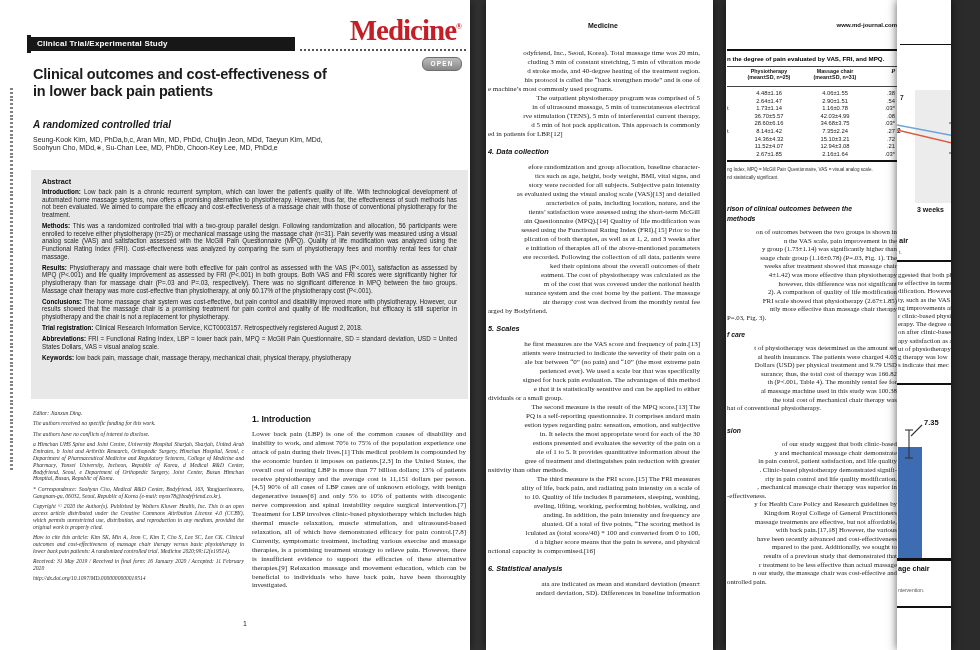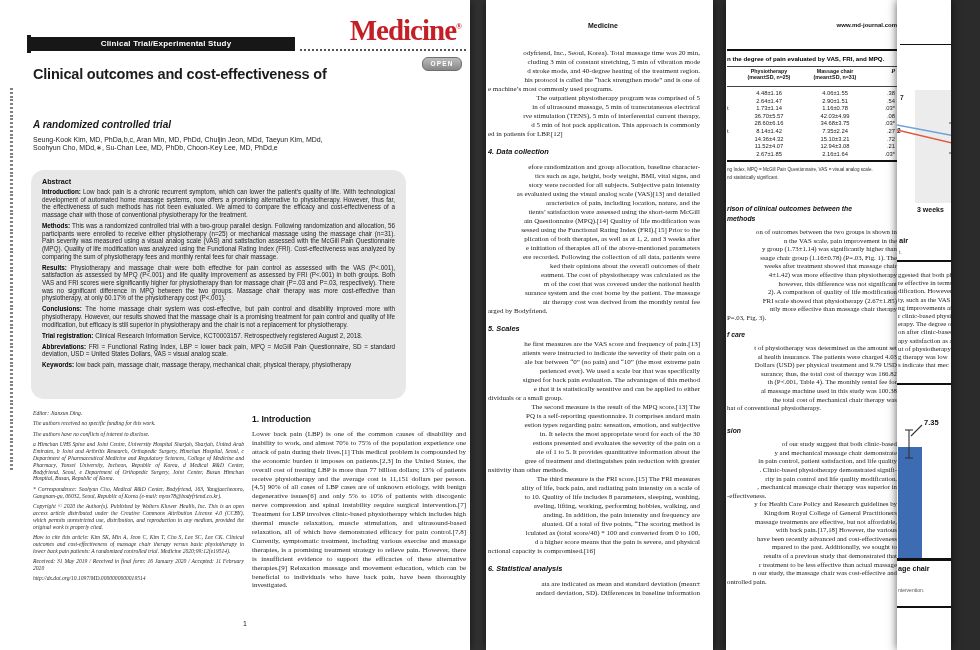--- a/index.html
+++ b/index.html
@@ -11,33 +11,33 @@
   #page3{left:726px;width:176px;}
   #page4{left:897px;width:54px;}
   .abs{position:absolute;}
   .serif{font-family:"Liberation Serif","DejaVu Serif",serif;}
 
   
   .spine{left:10px;top:88px;width:3px;height:384px;opacity:.7;
          background:repeating-linear-gradient(180deg,#4a4a4a 0 2px,transparent 2px 3.8px);}
   .banner-tab{left:27px;top:35px;width:4px;height:18px;background:#171717;}
   .banner{left:31px;top:37px;width:258px;height:14px;background:#171717;color:#fff;
-          font-size:8px;font-weight:bold;line-height:14px;padding-left:6px;letter-spacing:.2px;text-align:center;}
+          font-size:8px;font-weight:bold;line-height:14px;padding-left:6px;letter-spacing:.2px;}
   .logo{right:8px;top:12px;color:#c41f26;font-family:"Liberation Serif","DejaVu Serif",serif;
         font-weight:bold;font-size:29px;letter-spacing:-1px;line-height:30px;}
   .logo sup{font-size:8px;letter-spacing:0;}
   .logo-dots{left:300px;top:48px;width:166px;border-bottom:2px dotted #555;height:1px;}
   .open-badge{left:422px;top:57px;width:38px;height:12px;border-radius:6px;border:1px solid #6f6f6f;
               background:linear-gradient(#bdbdbd,#878787);color:#fff;font-size:6.5px;font-weight:bold;
               text-align:center;line-height:12px;letter-spacing:1.2px;}
   .title{left:33px;top:66px;width:430px;font-size:14.5px;font-weight:bold;color:#1c1c1c;
          line-height:16.5px;letter-spacing:-.2px;}
   .subtitle{left:33px;top:119px;font-size:10px;font-weight:bold;color:#1c1c1c;font-style:italic;}
   .authors{left:33px;top:136px;width:430px;font-size:7px;color:#222;line-height:8.2px;}
-  .abstract-box{left:31px;top:170px;width:375px;height:229px;background:#e8e8e8;border-radius:13px;
+  .abstract-box{left:31px;top:170px;width:437px;height:229px;background:#e8e8e8;border-radius:0;
                 padding:7px 11px;box-sizing:border-box;}
   .abstract-box h2{margin:0 0 2px;font-size:7.2px;color:#111;}
   .abs-p{font-size:6.3px;line-height:7.65px;color:#1d1d1d;text-align:justify;margin:0 0 3.4px;}
   .abs-p b{color:#000;}
   .fncol{left:33px;top:410px;width:211px;}
   .fn{font-family:"Liberation Serif","DejaVu Serif",serif;font-style:italic;font-size:5.6px;
       line-height:6.9px;color:#2a2a2a;text-align:justify;margin:0 0 3.4px;}
   .intro-h{left:252px;top:414px;font-size:8.5px;font-weight:bold;color:#111;}
   .intro-t{left:252px;top:430px;width:214px;font-size:7px;line-height:8.9px;color:#1b1b1b;
            text-align:justify;}
@@ -96,20 +96,21 @@
   <div class="page" id="page1">
     <div class="abs spine"></div>
     <div class="abs banner-tab"></div>
     <div class="abs banner" style="background: rgb(23, 23, 23);">Clinical Trial/Experimental Study</div>
     <div class="abs logo" style="color: rgb(196, 31, 38);"><span>Medicine</span><sup>®</sup></div>
     <div class="abs logo-dots"></div>
     <div class="abs open-badge">OPEN</div>
 
     <div class="abs title">
       <div>Clinical outcomes and cost-effectiveness of</div>
+      <div>in lower back pain patients</div>
     </div>
     <div class="abs subtitle">A randomized controlled trial</div>
     <div class="abs authors">
       <div>Seung-Kook Kim, MD, PhDa,b,c, Aran Min, MD, PhDd, Chuljin Jeon, MDd, Taeyun Kim, MDd,</div>
       <div>Soohyun Cho, MDd,∗, Su-Chan Lee, MD, PhDb, Choon-Key Lee, MD, PhDd,e</div>
     </div>
 
     <div class="abs abstract-box" style="background: rgb(232, 232, 232);">
       <h2>Abstract</h2>
       <div id="abs-paras">

